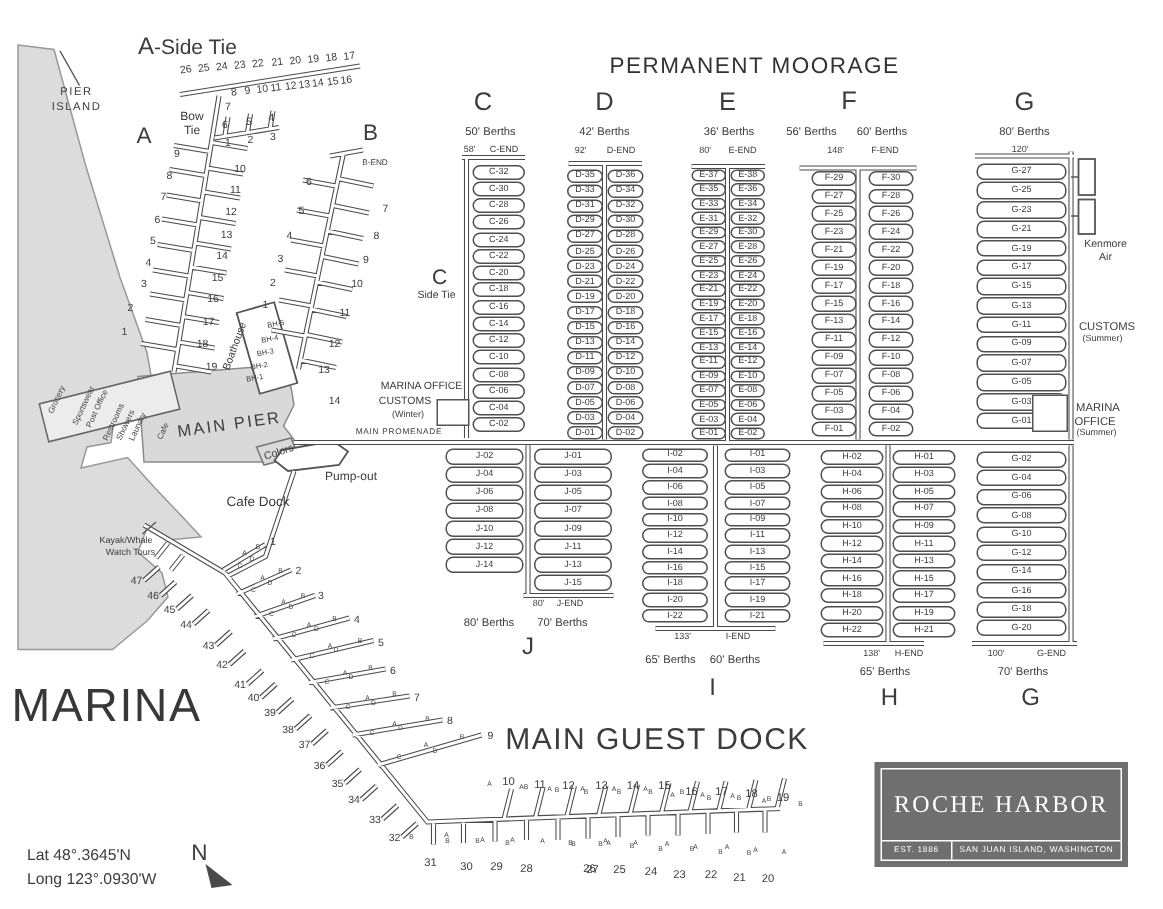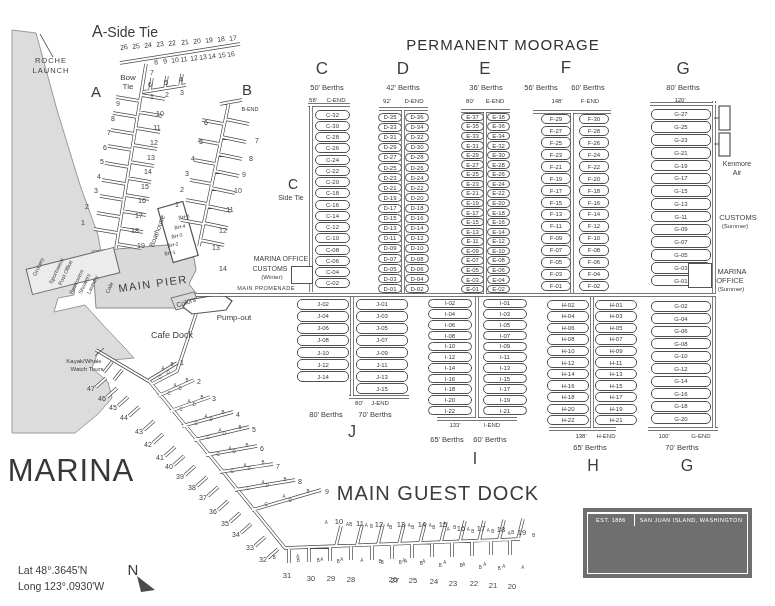--- a/index.html
+++ b/index.html
@@ -87,22 +87,22 @@
   <div class="lyr">
     <span class="lbl fs20" style="left:438px;top:493px">MAIN GUEST DOCK</span>
     <span class="lbl moor-title" style="left:503px;top:44px">PERMANENT MOORAGE</span>
     <span class="lbl-left" style="left:92px;top:24px"><span class="fs16">A</span><span class="fs14">-Side Tie</span></span>
 
     <span class="lbl fs31" style="left:71px;top:470px">MARINA</span>
     <span class="lbl-left fs10" style="left:18px;top:565px">Lat 48°.3645'N</span>
     <span class="lbl-left fs10" style="left:18px;top:581px">Long 123°.0930'W</span>
     <span class="lbl fs15" style="left:133px;top:569px">N</span>
 
-    <span class="lbl fs75 ls1" style="left:51px;top:61px">ROCHE</span>
-    <span class="lbl fs75 ls1" style="left:51px;top:71px">LAUNCH</span>
+    <span class="lbl fs75 ls1" style="left:51px;top:61px">PIER</span>
+    <span class="lbl fs75 ls1" style="left:51px;top:71px">ISLAND</span>
     <span class="lbl fs6" style="left:84px;top:361px">Kayak/Whale</span>
     <span class="lbl fs6" style="left:87px;top:369px">Watch Tours</span>
 
     <span class="lbl fs11 rot-mp" style="left:153px;top:284px">MAIN PIER</span>
     <span class="lbl fs5" style="left:266px;top:289px;letter-spacing:.5px">MAIN PROMENADE</span>
     <span class="lbl fs7 rot-colors" style="left:186px;top:302px">Colors</span>
     <span class="lbl fs8" style="left:234px;top:318px">Pump-out</span>
     <span class="lbl fs9" style="left:172px;top:335px">Cafe Dock</span>
     <span class="lbl fs7" style="left:281px;top:258px">MARINA OFFICE</span>
     <span class="lbl fs7" style="left:270px;top:268px">CUSTOMS</span>
@@ -601,20 +601,21 @@
       <span class="gd gd-bot" style="left: 413px; top: 578px;"><i class="lb">B</i><em class="nn" style="font-style:normal">25</em><i class="la">A</i></span>
       <span class="gd gd-bot" style="left: 434px; top: 579px;"><i class="lb">B</i><em class="nn" style="font-style:normal">24</em><i class="la">A</i></span>
       <span class="gd gd-bot" style="left: 453px; top: 581px;"><i class="lb">B</i><em class="nn" style="font-style:normal">23</em><i class="la">A</i></span>
       <span class="gd gd-bot" style="left: 474px; top: 581px;"><i class="lb">B</i><em class="nn" style="font-style:normal">22</em><i class="la">A</i></span>
       <span class="gd gd-bot" style="left: 493px; top: 583px;"><i class="lb">B</i><em class="nn" style="font-style:normal">21</em><i class="la">A</i></span>
       <span class="gd gd-bot" style="left: 512px; top: 584px;"><i class="lb">B</i><em class="nn" style="font-style:normal">20</em><i class="la">A</i></span>
     </div>
 
   <div class="logo">
     <div class="logo-inner">
+      <div class="logo-name">ROCHE HARBOR</div>
       <div class="logo-bottom">
         <span class="logo-est">EST. 1886</span>
         <span class="logo-loc">SAN JUAN ISLAND, WASHINGTON</span>
       </div>
     </div>
   </div>
 
 </div>
 
 </body></html>

